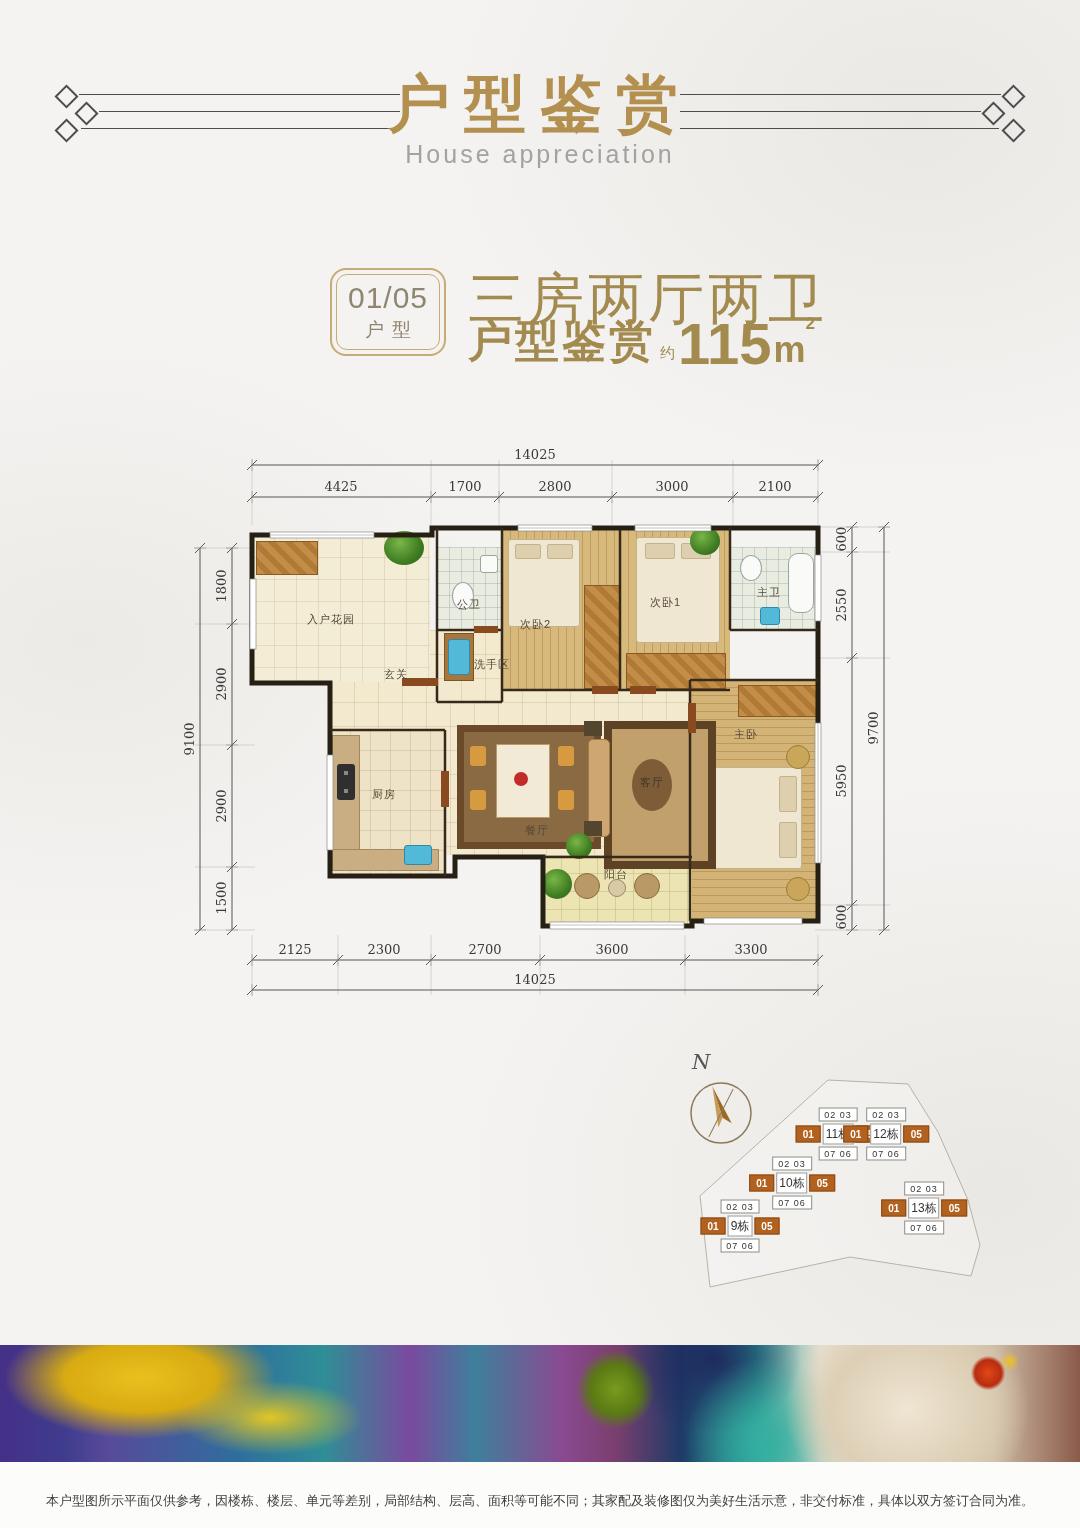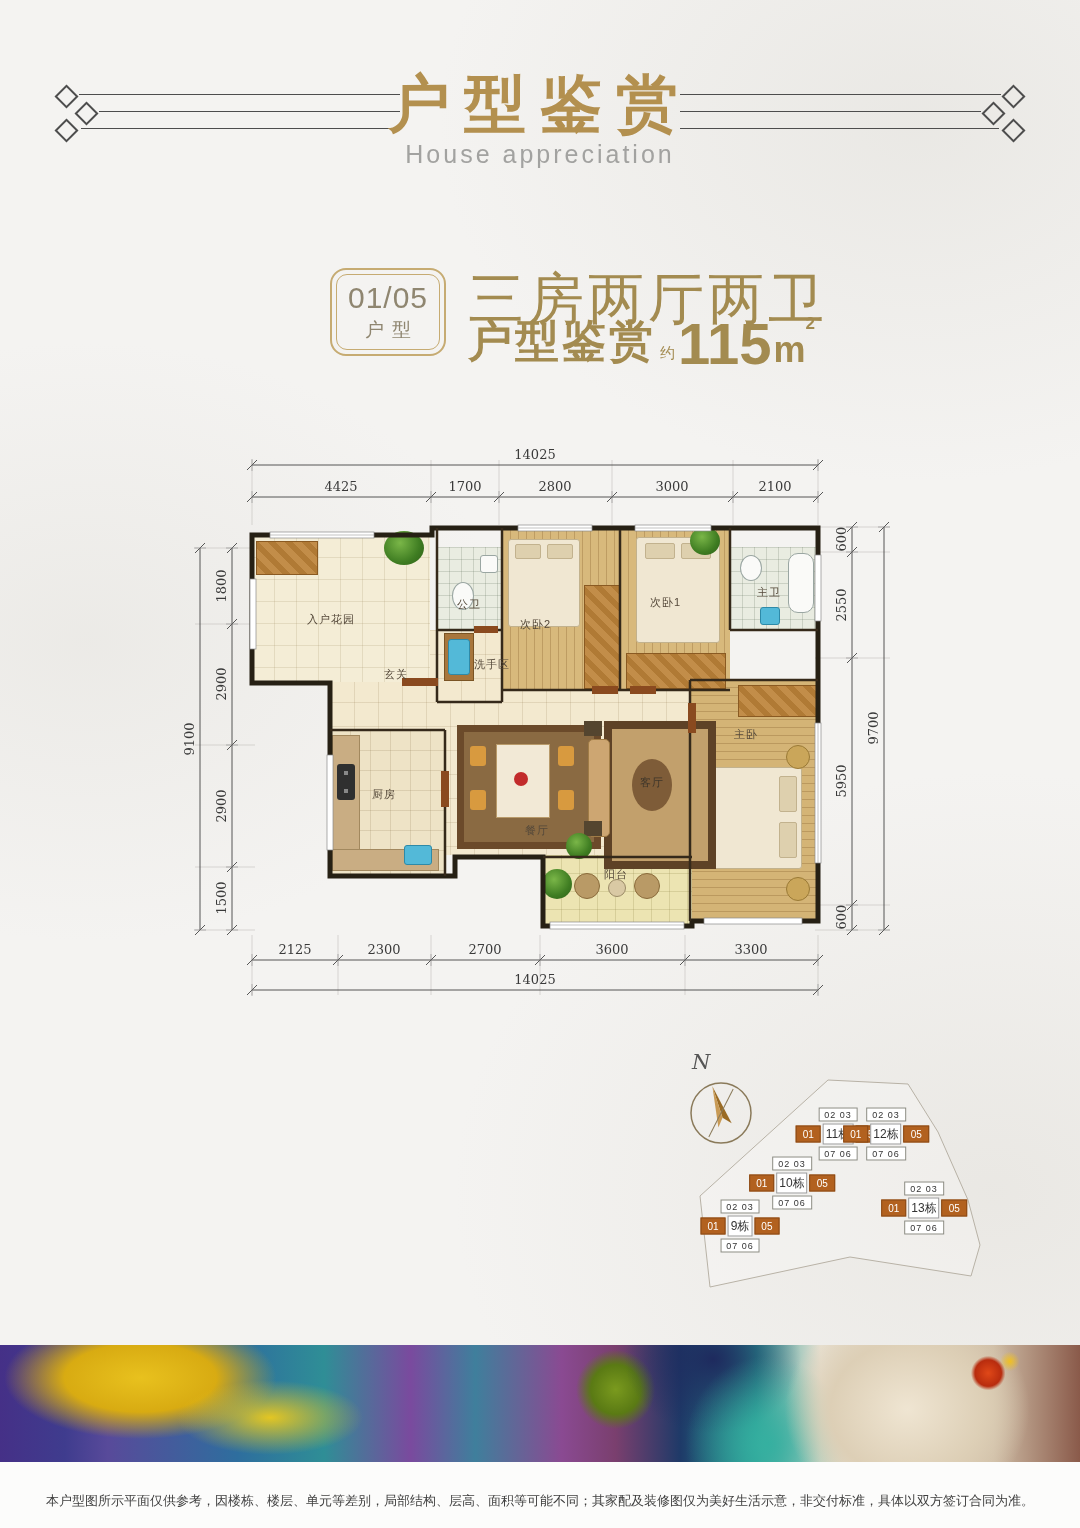--- a/index.html
+++ b/index.html
@@ -81,21 +81,21 @@
   #compass{left:676px;top:1050px;width:90px;height:110px;}
   #compass .n{position:absolute;left:16px;top:0;font-size:21px;font-style:italic;color:#555;font-family:"DejaVu Serif",serif;}
 
   
   svg.site{left:690px;top:1065px;}
   svg.site polygon{fill:rgba(255,255,255,.25);stroke:#b8b2a6;stroke-width:1;}
   .bldg{position:absolute;transform:translate(-50%,-50%);display:flex;flex-direction:column;align-items:center;z-index:3;}
   .b-top,.b-bot{background:#fff;border:1px solid #8a8a80;font-size:9px;padding:1px 5px;color:#333;
     letter-spacing:1px;white-space:nowrap;}
   .b-mid{display:flex;align-items:center;gap:2px;margin:2px 0;}
-  .b-unit{background:#b2611f;color:#fff;font-size:10px;font-weight:400;padding:2px 6px;border:1px solid #8a4a16;}
+  .b-unit{background:#b2611f;color:#fff;font-size:10px;font-weight:700;padding:2px 6px;border:1px solid #8a4a16;}
   .b-num{font-size:12px;color:#333;background:#fff;border:1px solid #999;padding:1px 2px;white-space:nowrap;}
 
   
   .points{left:96px;top:1142px;}
   .point{font-size:22px;color:#3c3c3c;letter-spacing:2px;margin-bottom:23px;}
 
   
   .painting{left:0;top:1345px;width:1080px;height:117px;
     background-image:
       radial-gradient(circle 24px at 91.5% 24%, #e04818 0%, #b82c0e 55%, transparent 72%),

